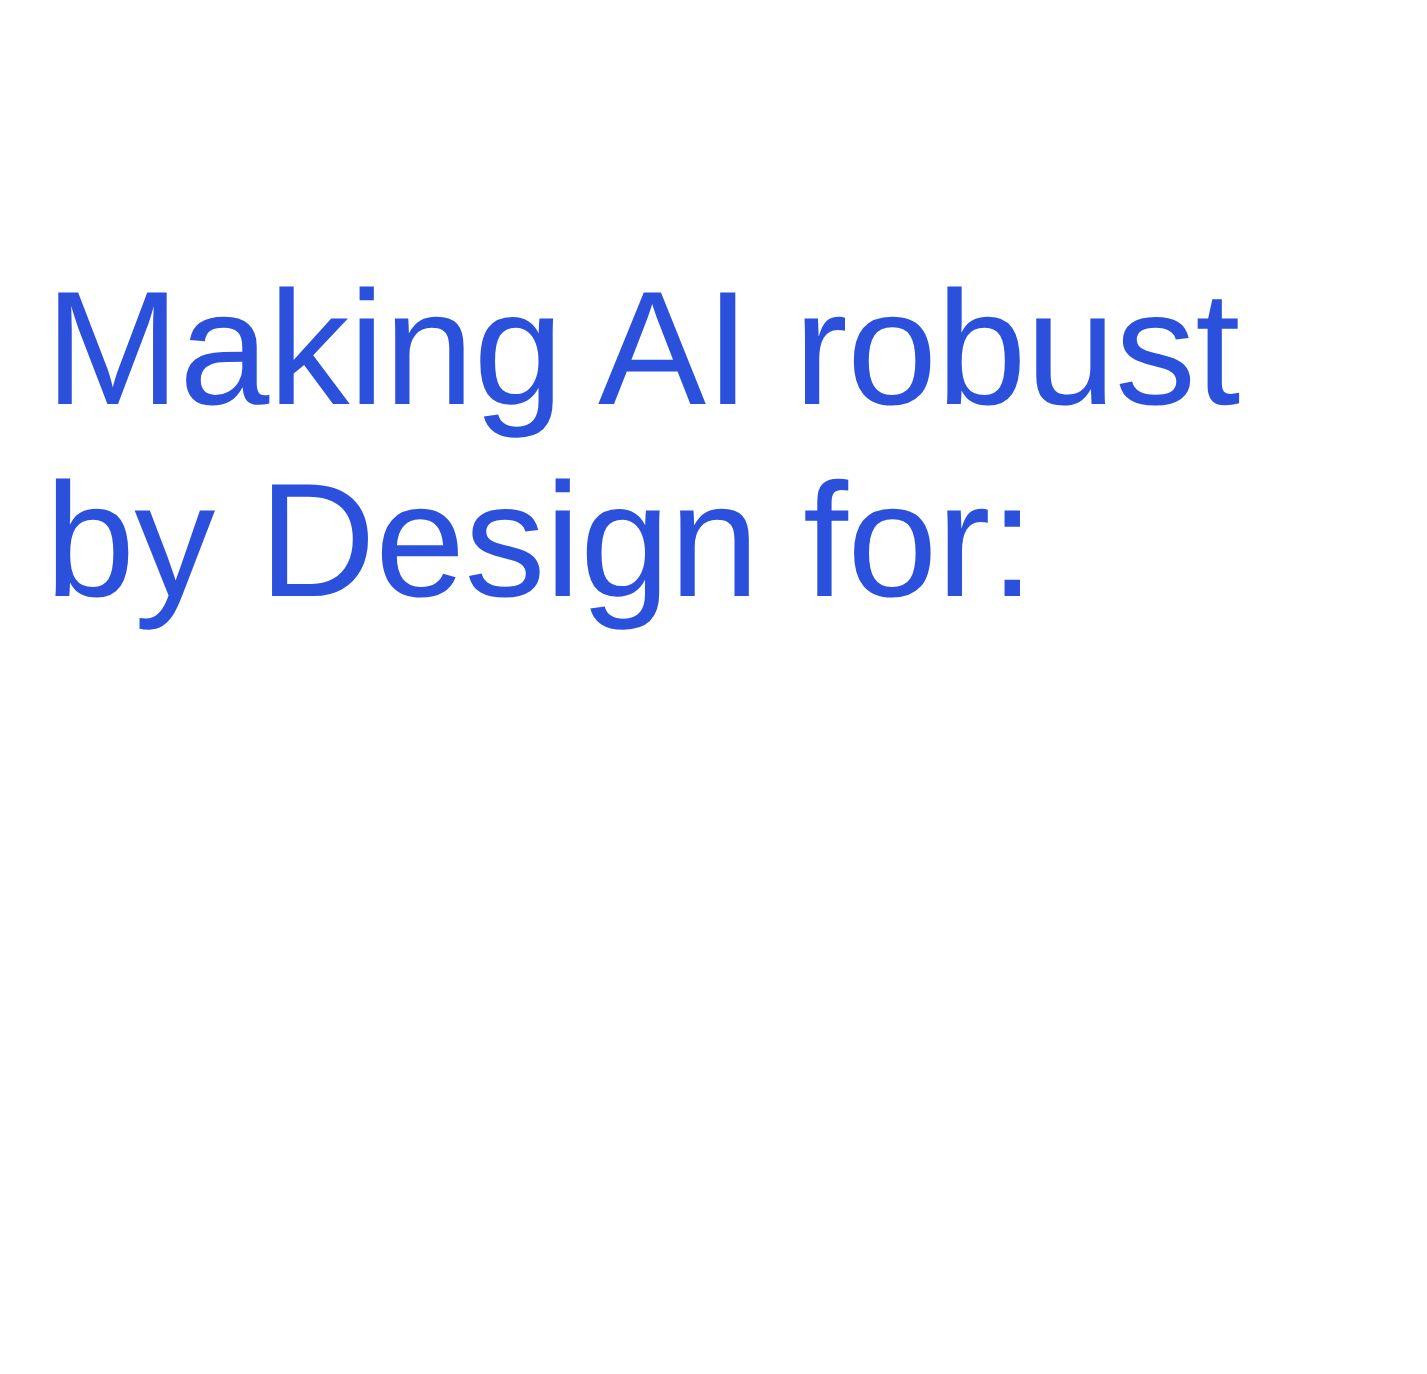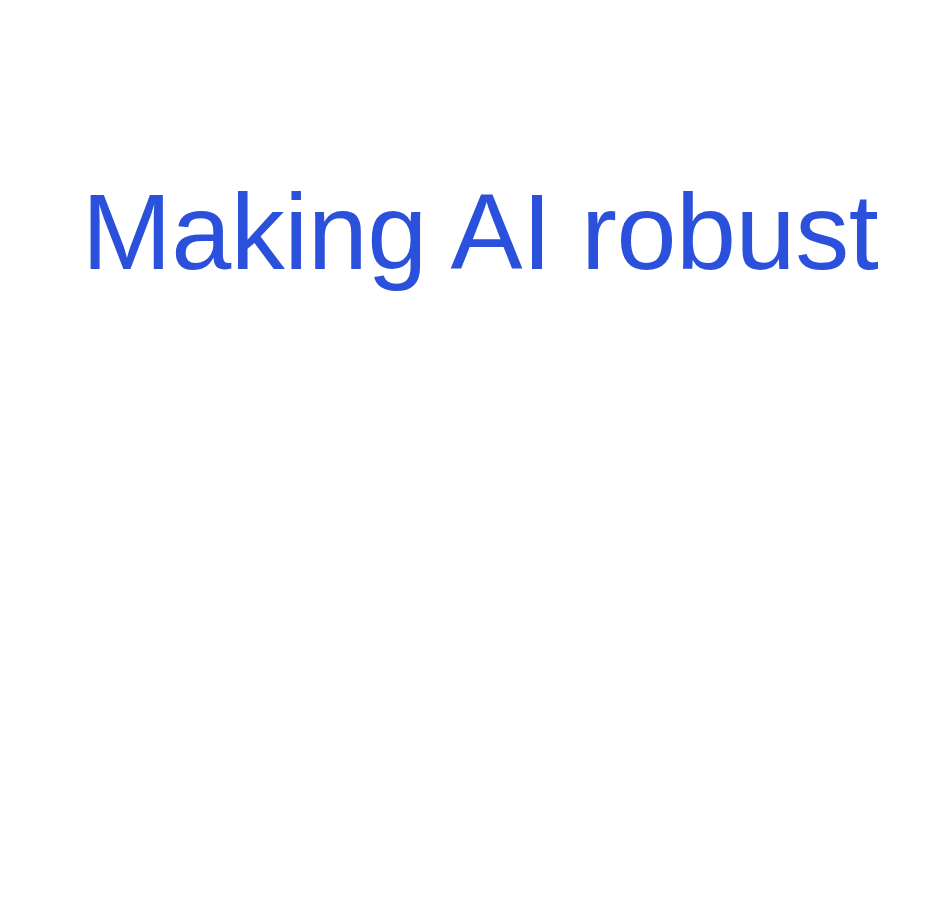--- a/index.html
+++ b/index.html
@@ -12,21 +12,20 @@
     background: #ffffff;
     font-family: "Liberation Sans", sans-serif;
   }
 
   .slide {
     position: relative;
     width: 951px;
     height: 916px;
     background: var(--slide-bg, #ffffff);
     overflow: hidden;
-    text-align: center;
   }
 
   .headline-block {
     position: absolute;
     left: 30px;
     top: 168px;
     width: 900px;
   }
 
   .headline-line {
@@ -42,15 +41,16 @@
     padding: 0;
   }
 </style>
 </head>
 <body>
 
 <div class="slide" style="--accent: #2B51DC; --slide-bg: #ffffff;">
 
   <div class="headline-block">
     <span class="headline-line">Making AI robust</span>
+    <span class="headline-line">by Design for:</span>
   </div>
 
 </div>
 
 </body></html>

